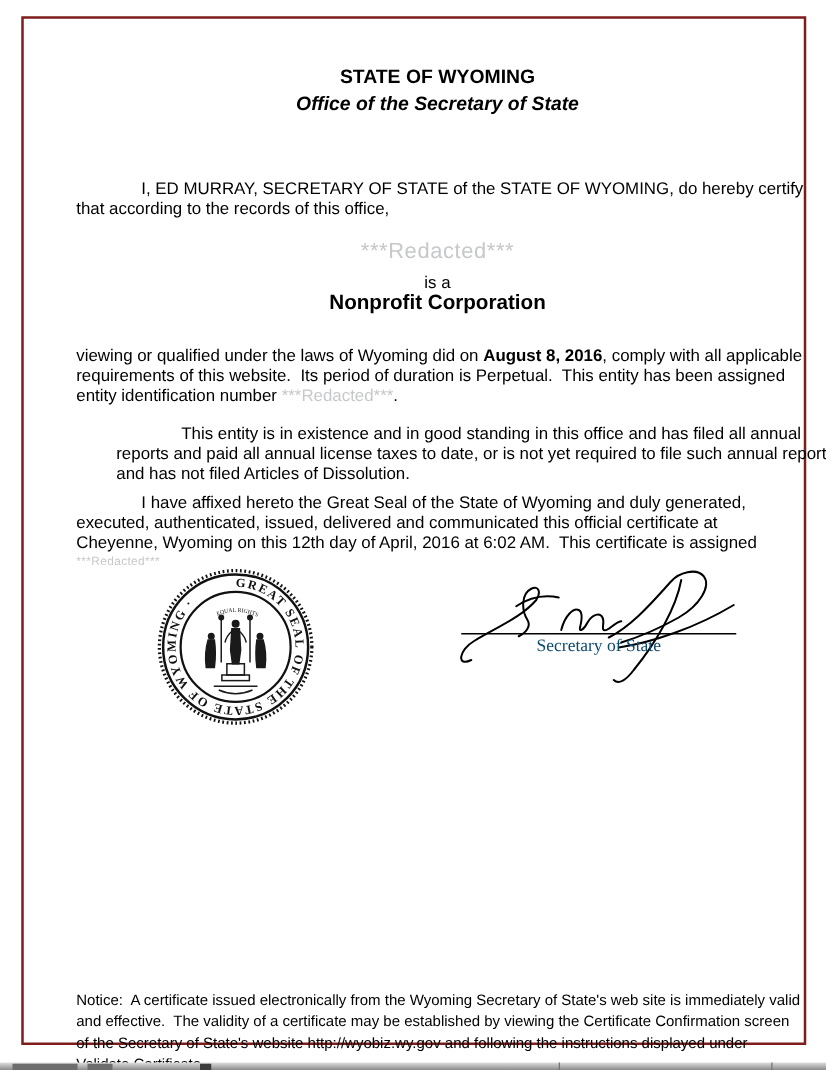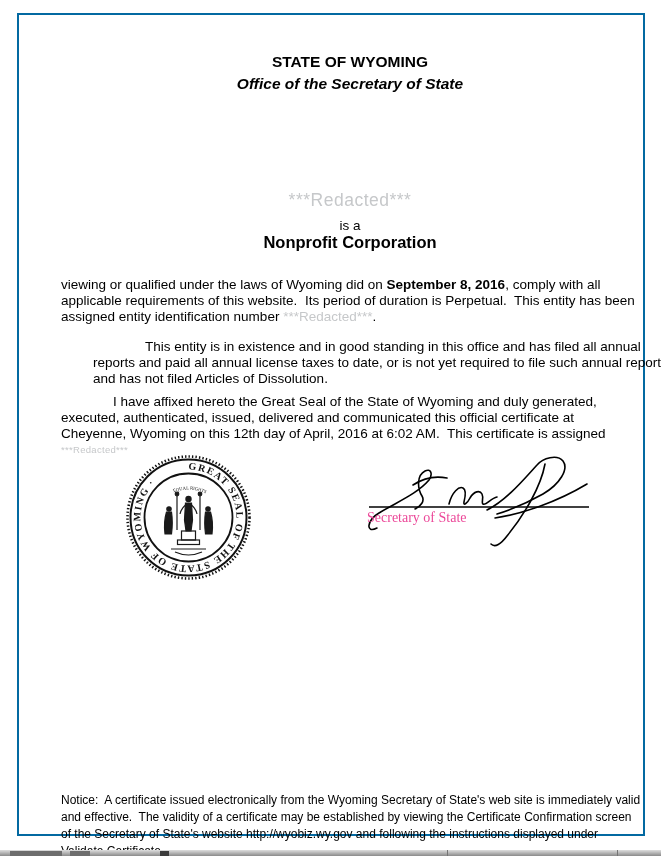--- a/index.html
+++ b/index.html
@@ -8,21 +8,21 @@
     width: 661px; height: 858px;
     background: #ffffff;
     overflow: hidden;
     font-family: "Liberation Sans", sans-serif;
     color: #000000;
   }
   .page-border {
     position: absolute;
     left: 17px; top: 13px;
     width: 624px; height: 819px;
-    border: 2px solid #0369a1;
+    border: 2px solid #7f1d1d;
     background: #ffffff;
   }
   .doc-header { position: absolute; left: 42px; top: 36px; width: 578px; text-align: center; }
   .doc-title    { font-size: 15.5px; font-weight: bold; line-height: 22px; }
   .doc-subtitle { font-size: 15.5px; font-weight: bold; line-height: 22px; font-style: italic; }
 
   .para {
     position: absolute;
     left: 42px; width: 582px;
     font-size: 13.5px; line-height: 16px;
@@ -46,23 +46,23 @@
 
   .seal {
     position: absolute; left: 106px; top: 439px;
     width: 127px; height: 127px;
   }
 
   .sig-block { position: absolute; left: 348px; top: 437px; width: 224px; height: 112px; }
   .sig-svg { position: absolute; left: 0; top: 0; width: 224px; height: 105px; }
   .sig-title {
     position: absolute; left: 0; top: 58px; width: 224px;
-    text-align: left;
+    text-align: center;
     font-family: "Liberation Serif", serif;
-    font-size: 14px; color: #ec4899;
+    font-size: 14px; color: #0c4a6e;
   }
 
   .notice {
     position: absolute; left: 42px; top: 777px; width: 582px;
     font-size: 12px; line-height: 17px;
     white-space: pre-wrap;
   }
 
   .taskbar-strip {
     position: absolute; left: 0; top: 850px; width: 661px; height: 6px;
@@ -80,26 +80,27 @@
 <body>
 
 <div class="screen">
   <div class="page-border">
 
     <div class="doc-header">
       <div class="doc-title">STATE OF WYOMING</div>
       <div class="doc-subtitle">Office of the Secretary of State</div>
     </div>
 
+    <div class="para indent p-intro">I, ED MURRAY, SECRETARY OF STATE of the STATE OF WYOMING, do hereby certify that according to the records of this office,</div>
 
     <div class="center-line redacted-name">***Redacted***</div>
     <div class="center-line is-a">is a</div>
     <div class="center-line entity-type">Nonprofit Corporation</div>
 
-    <div class="para p-formation"><span>viewing or qualified under the laws of Wyoming did on </span><span class="bold">September 8, 2016</span><span>, comply with all applicable requirements of this website.  Its period of duration is Perpetual.  This entity has been assigned entity identification number </span><span class="redacted-inline">***Redacted***</span><span>.</span></div>
+    <div class="para p-formation"><span>viewing or qualified under the laws of Wyoming did on </span><span class="bold">August 8, 2016</span><span>, comply with all applicable requirements of this website.  Its period of duration is Perpetual.  This entity has been assigned entity identification number </span><span class="redacted-inline">***Redacted***</span><span>.</span></div>
 
     <div class="para indent p-standing">This entity is in existence and in good standing in this office and has filed all annual reports and paid all annual license taxes to date, or is not yet required to file such annual reports; and has not filed Articles of Dissolution.</div>
 
     <div class="para indent p-issuance"><span>I have affixed hereto the Great Seal of the State of Wyoming and duly generated, executed, authenticated, issued, delivered and communicated this official certificate at Cheyenne, Wyoming on this 12th day of April, 2016 at 6:02 AM.  This certificate is assigned </span><span class="redacted-sup">***Redacted***</span></div>
 
     <div class="seal">
       <svg viewBox="0 0 127 127" width="127" height="127">
         <circle cx="63.5" cy="63.5" r="61" fill="none" stroke="#111" stroke-width="2.6" stroke-dasharray="1.4,2.1"></circle>
         <circle cx="63.5" cy="63.5" r="58" fill="none" stroke="#111" stroke-width="2"></circle>
         <circle cx="63.5" cy="63.5" r="44" fill="none" stroke="#111" stroke-width="1.8"></circle>

